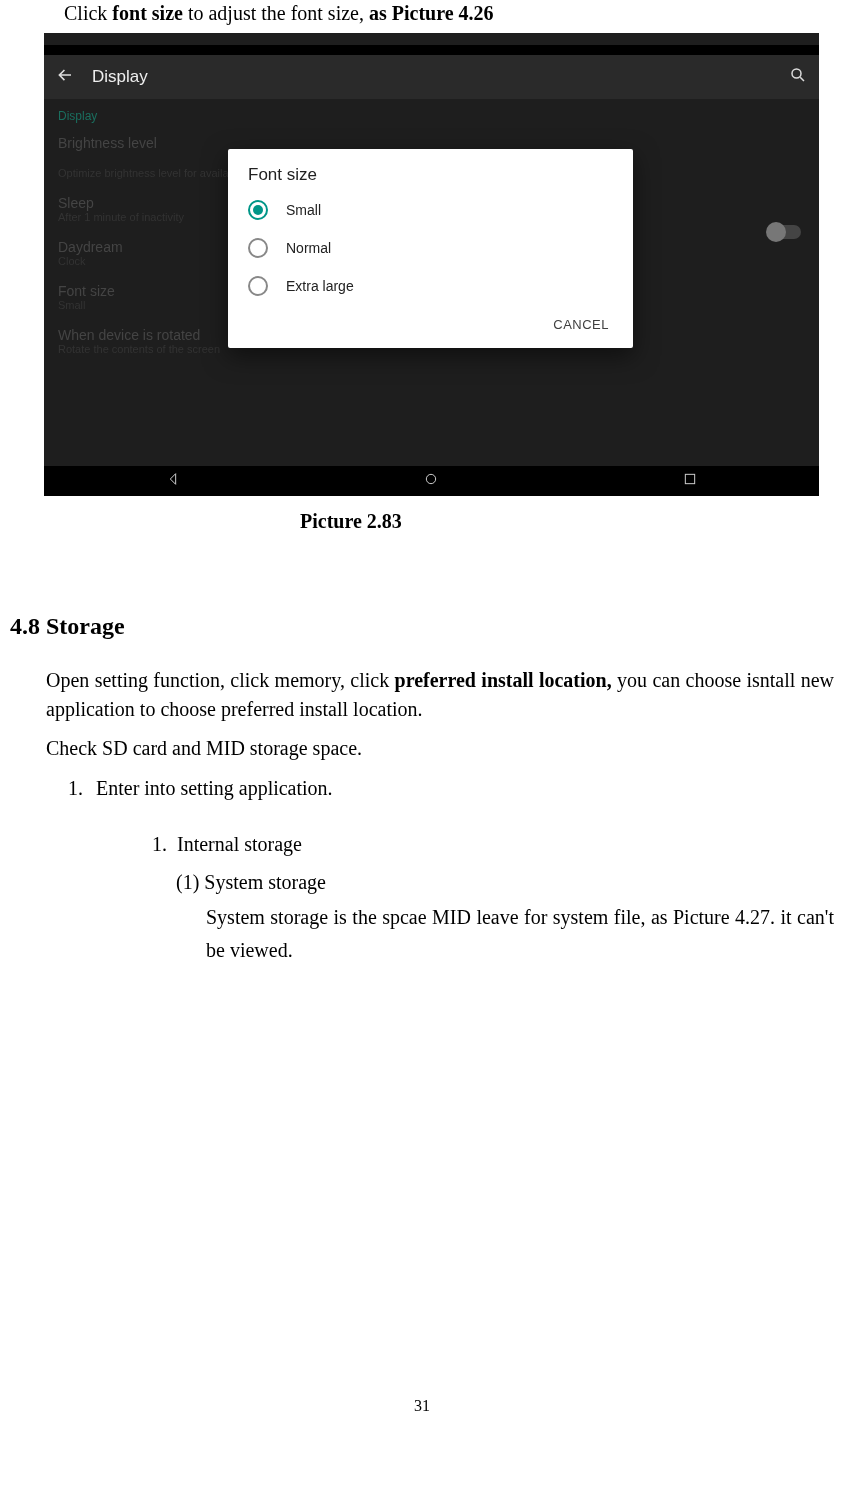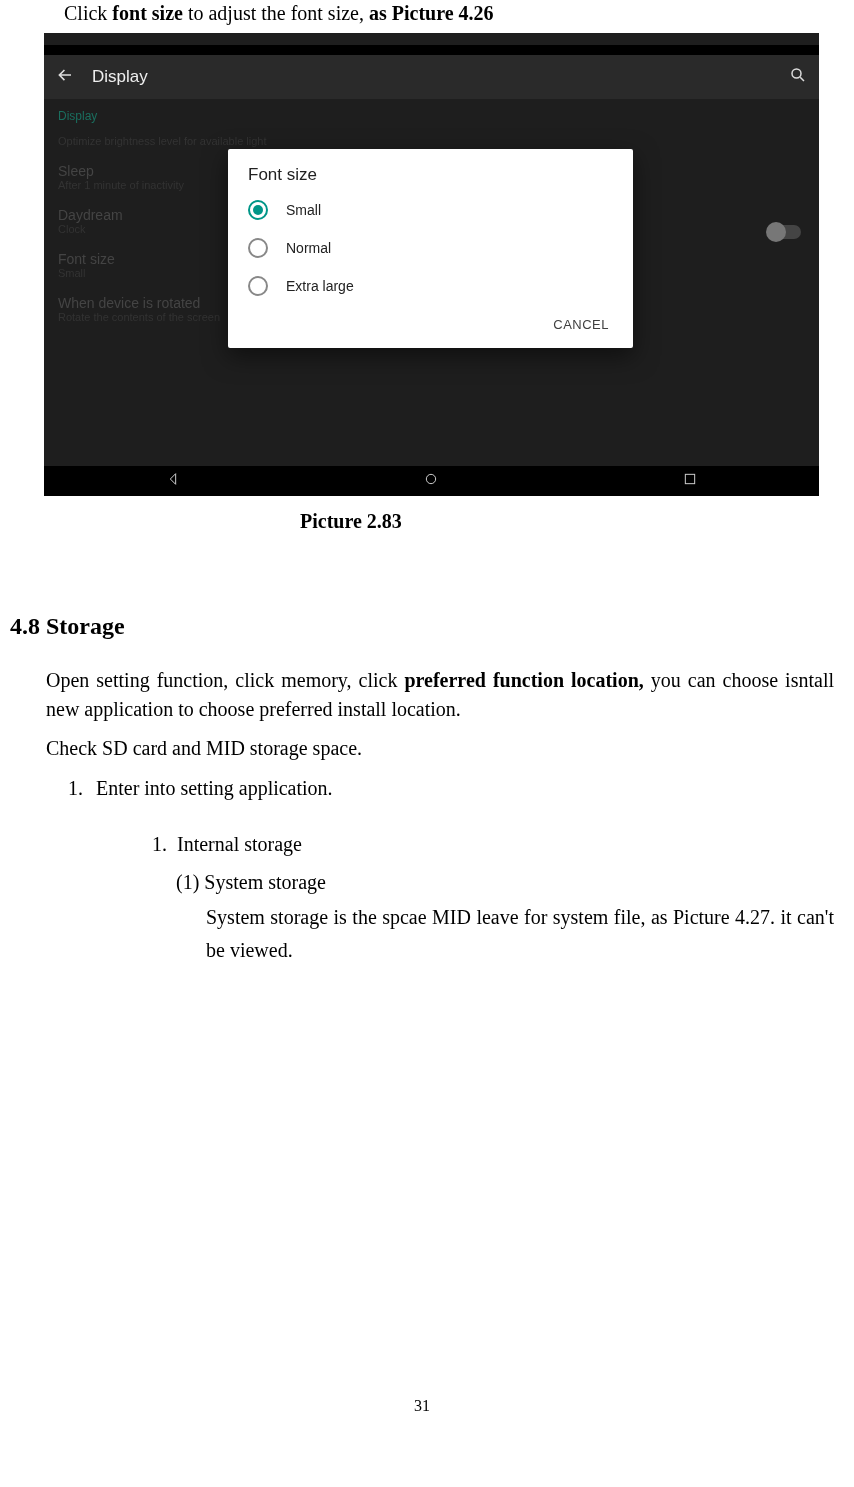--- a/index.html
+++ b/index.html
@@ -277,20 +277,23 @@
         <svg viewBox="0 0 24 24">
             <circle cx="10" cy="10" r="6" fill="none" stroke="#ddd" stroke-width="2"></circle>
             <path d="M15 15l5 5" stroke="#ddd" stroke-width="2"></path>
           </svg>
       </span>
     </div>
 
     <div class="settings-list">
       <div class="section">Display</div>
       <div class="row">
+          <div class="title">Brightness level</div>
+        </div>
+      <div class="row">
           <div class="sub">Optimize brightness level for available light</div>
         </div>
       <div class="row">
           <div class="title">Sleep</div>
           <div class="sub">After 1 minute of inactivity</div>
         </div>
       <div class="row">
           <div class="title">Daydream</div>
           <div class="sub">Clock</div>
         </div>
@@ -335,21 +338,21 @@
             <rect x="5" y="5" width="14" height="14"></rect>
           </svg></span>
     </div>
   </div>
 
   <div class="caption">Picture 2.83</div>
 
   <div class="section-heading">4.8 Storage</div>
 
   <div class="body-text">
-    <span>Open setting function, click memory, click </span><span style="font-weight:bold">preferred function location,</span><span> you can choose isntall new application to choose preferred install location.</span>
+    <span>Open setting function, click memory, click </span><span style="font-weight:bold">preferred install location,</span><span> you can choose isntall new application to choose preferred install location.</span>
   </div>
 
   <div class="body-text2">Check SD card and MID storage space.</div>
 
   <div class="ol1"><span class="num">1.</span><span>Enter into setting application.</span></div>
 
   <div class="ol2"><span class="num">1.&nbsp;&nbsp;</span><span>Internal storage</span></div>
   <div class="ol2b">(1) System storage</div>
   <div class="ol2c">System storage is the spcae MID leave for system file, as Picture 4.27. it can't be viewed.</div>
 

